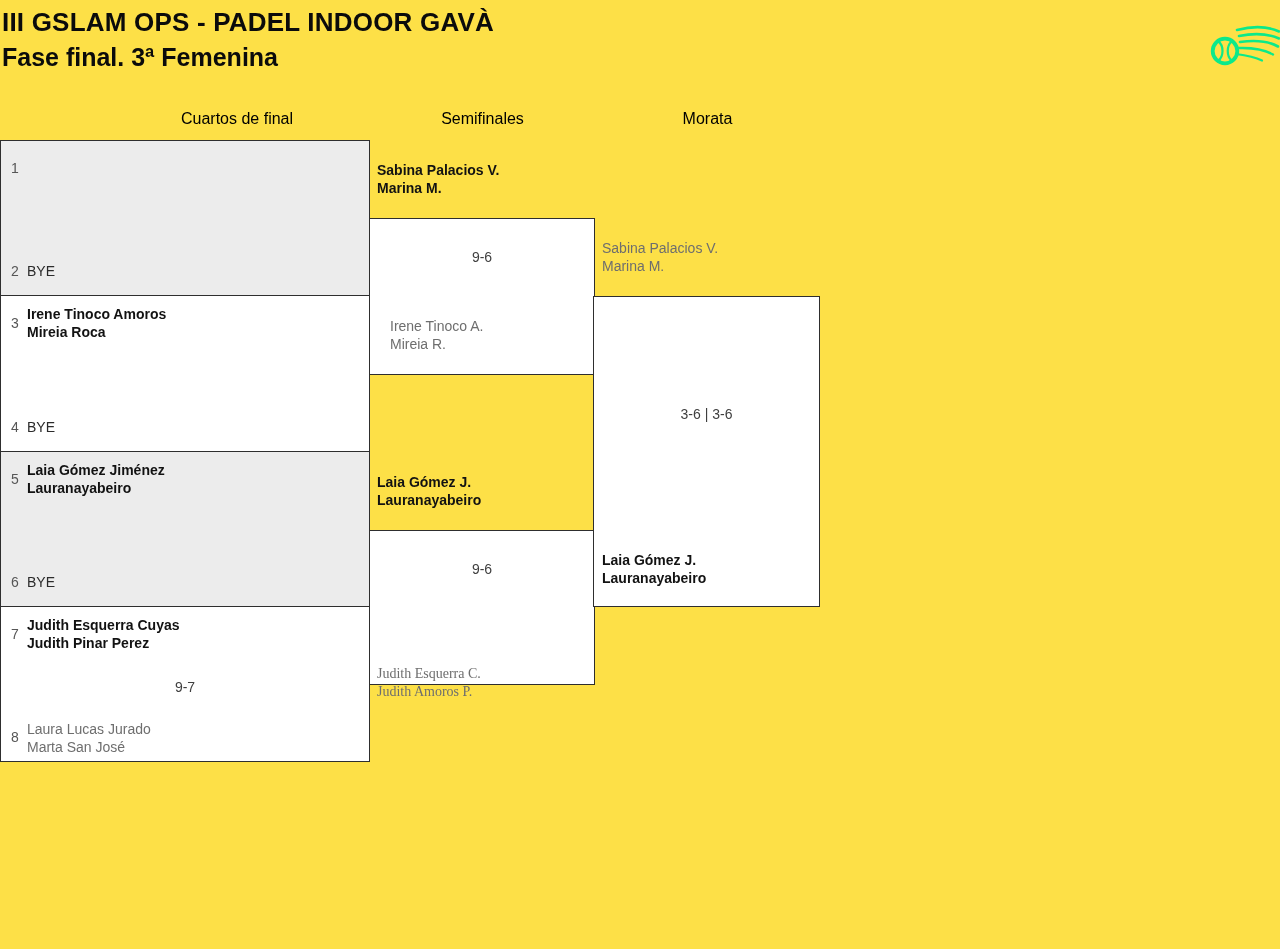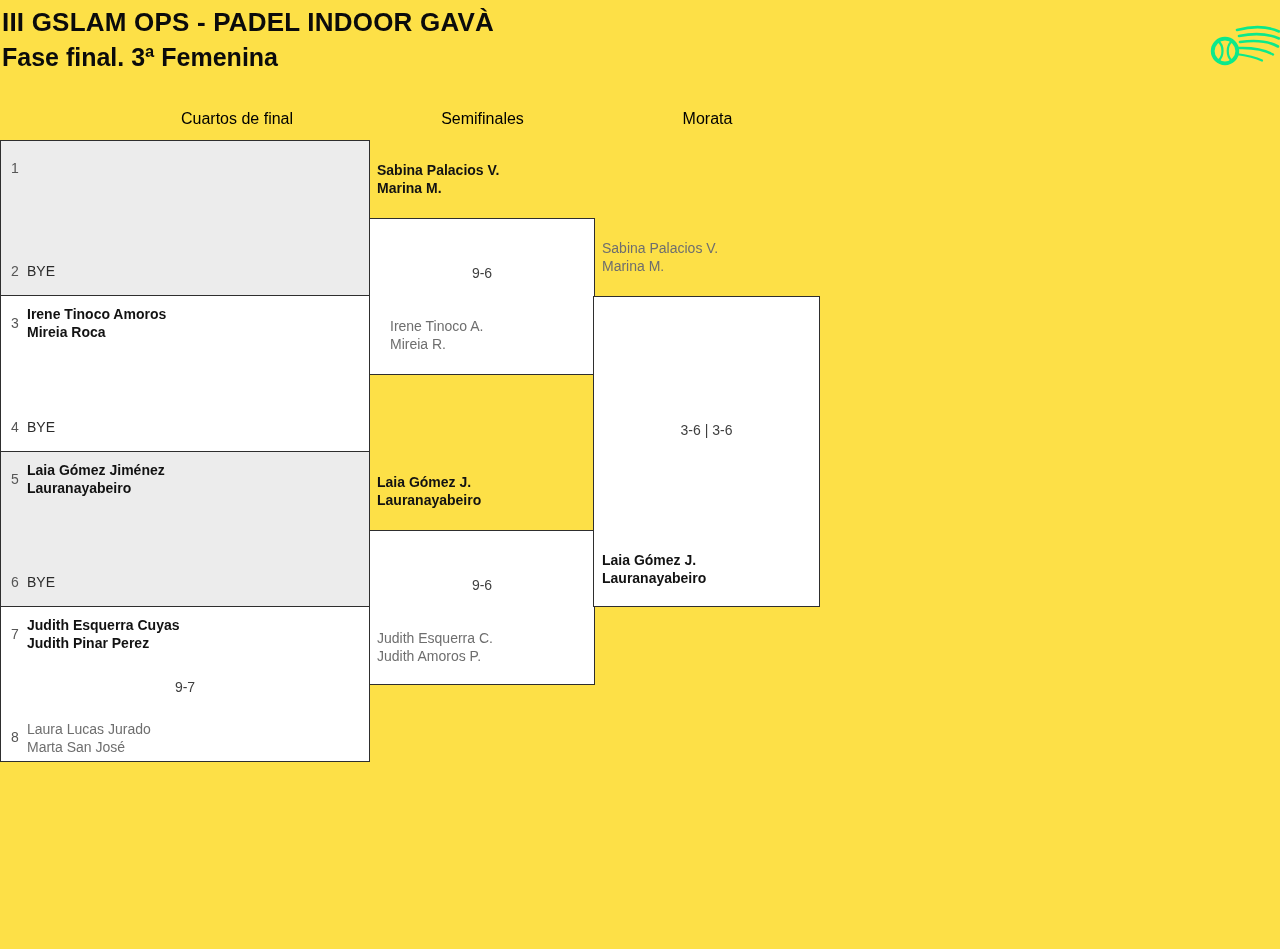--- a/index.html
+++ b/index.html
@@ -74,30 +74,30 @@
     position: absolute; border: 1.5px solid #2e2e2e;
     box-sizing: border-box; background: #ffffff;
   }
   .sf-box  { left: 369px; width: 226px; }
   .sf1 { top: 218px; height: 157px; }
   .sf2 { top: 530px; height: 155px; }
   .final-box { left: 593px; top: 296px; width: 227px; height: 311px; }
 
   .box-score {
     position: absolute; left: 0; right: 0; top: 30px; text-align: center;
-    font-size: 14px; color: #3f3f3f; margin-top: 16px;
+    font-size: 14px; color: #3f3f3f;
   }
   .final-box .box-score { top: 109px; }
 
   
   .lbl { position: absolute; font-size: 14px; line-height: 18px; white-space: nowrap; }
   .pos-sf1-top    { left: 377px; top: 161px; }
   .pos-sf1-bottom { left: 390px; top: 317px; }
   .pos-sf2-top    { left: 377px; top: 473px; }
-  .pos-sf2-bottom { left: 377px; top: 629px; }
+  .pos-sf2-bottom { left: 377px; top: 665px; font-family: Liberation Serif, serif; }
   .pos-final-top    { left: 602px; top: 239px; }
   .pos-final-bottom { left: 602px; top: 551px; }
 </style>
 </head>
 <body>
 
 <div class="page">
 
   <div class="title">III GSLAM OPS - PADEL INDOOR GAVÀ</div>
   <div class="subtitle">Fase final. 3ª Femenina</div>

